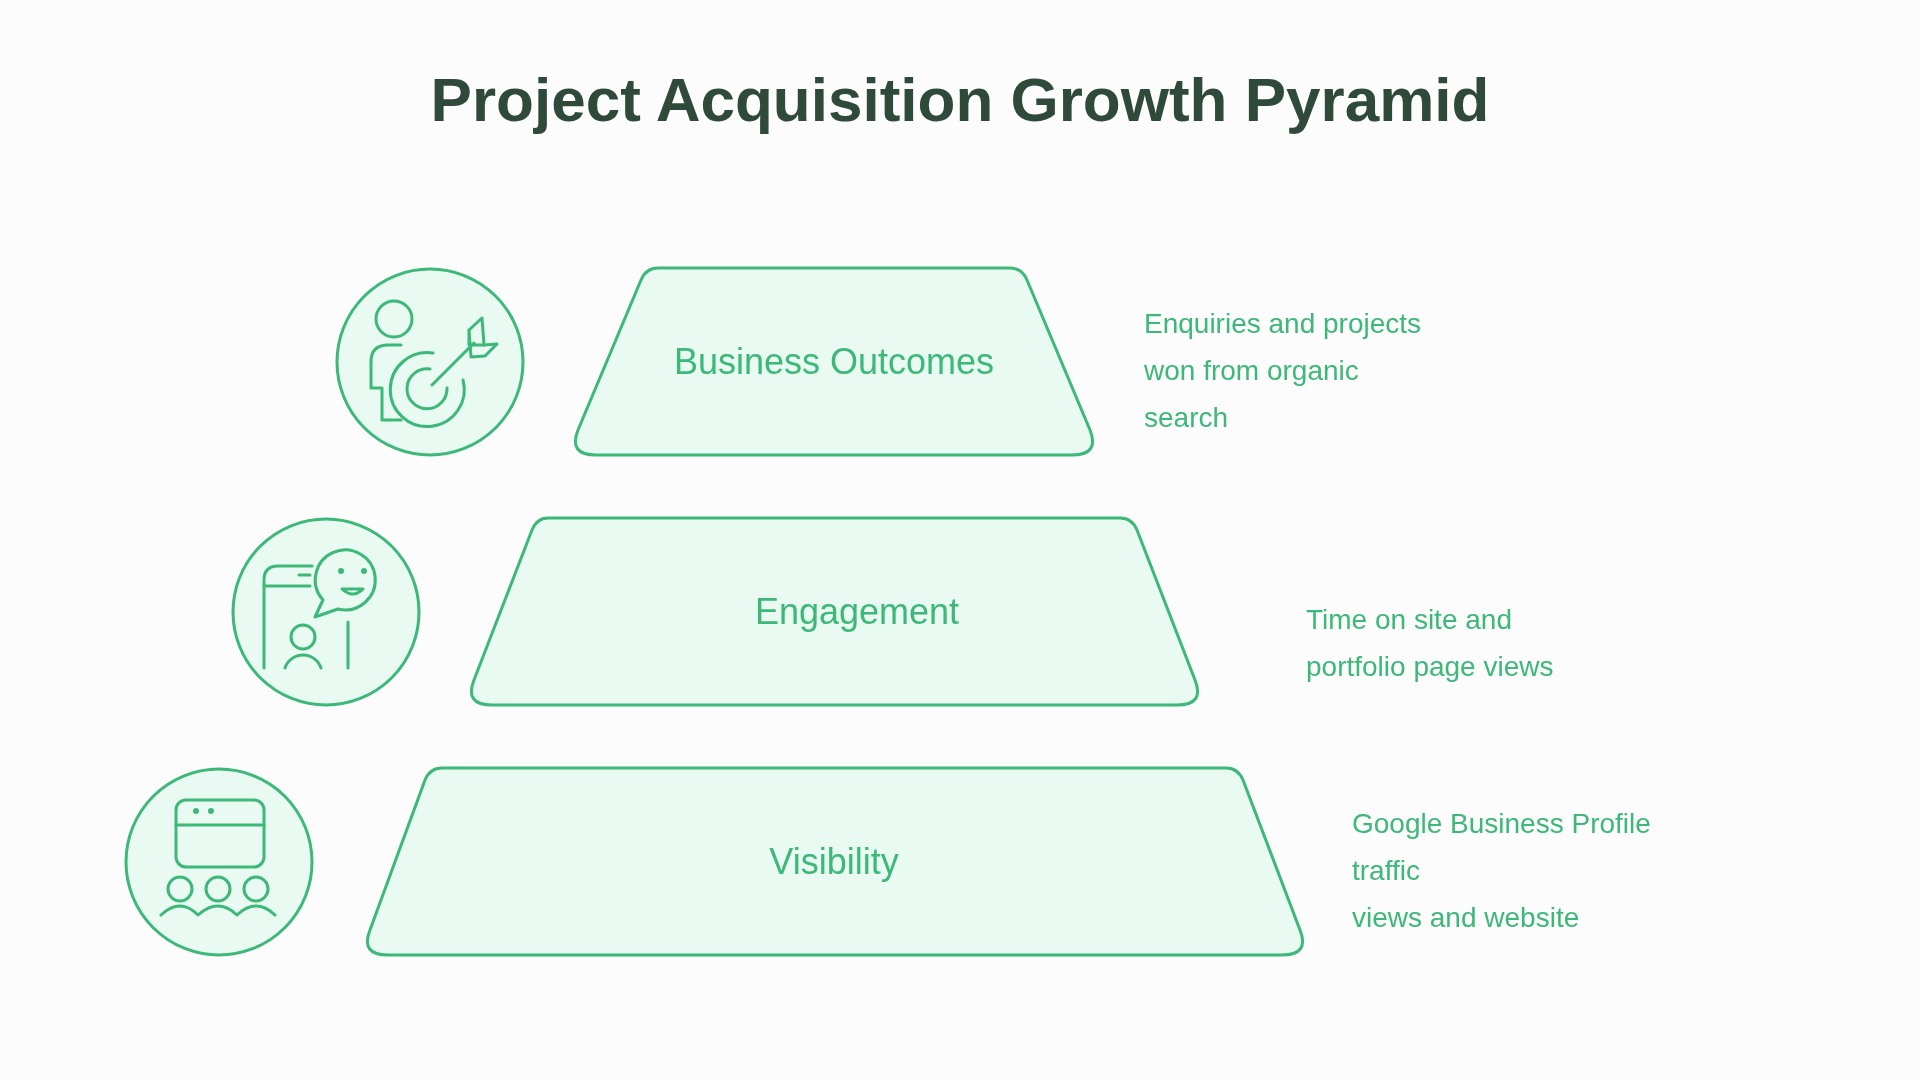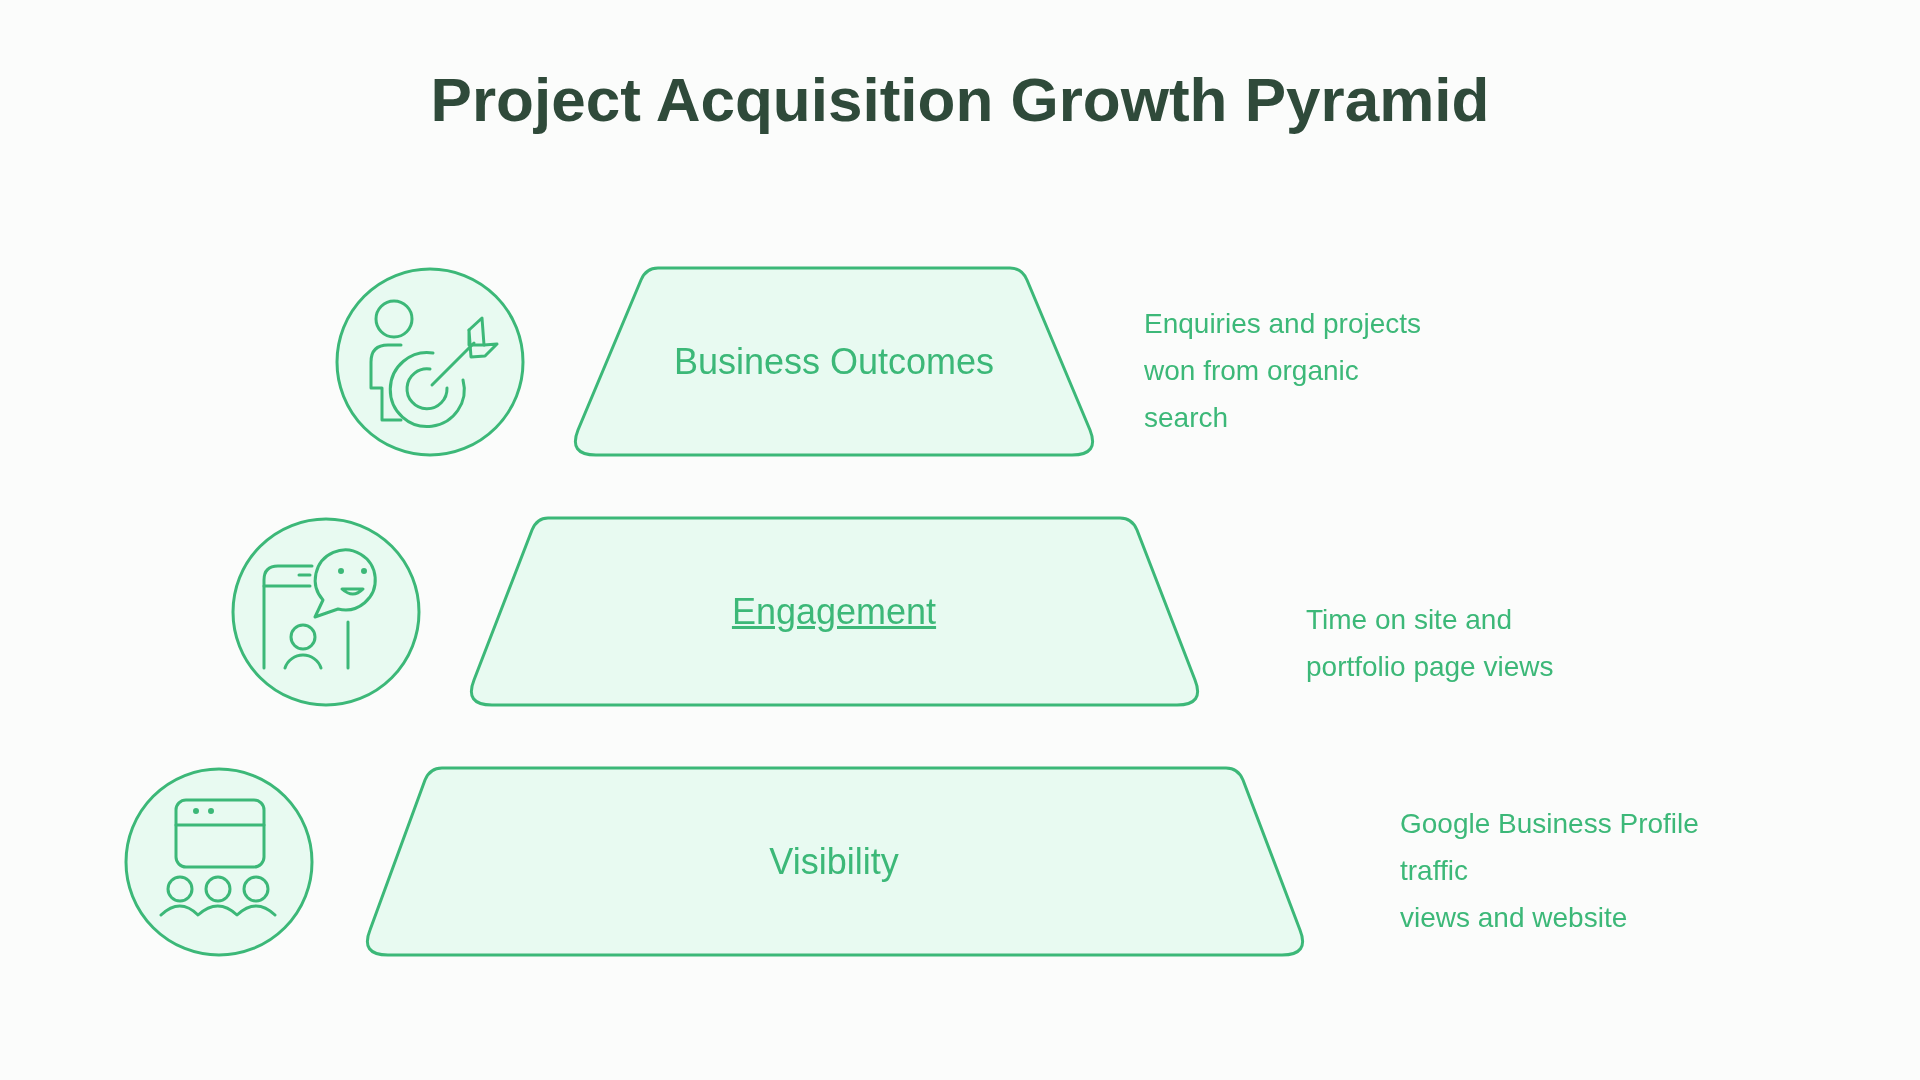--- a/index.html
+++ b/index.html
@@ -70,31 +70,31 @@
     <circle cx="196" cy="811" r="1.5" fill="#3cb878"></circle>
     <circle cx="211" cy="811" r="1.5" fill="#3cb878"></circle>
     <circle cx="180" cy="889" r="12"></circle>
     <circle cx="218" cy="889" r="12"></circle>
     <circle cx="256" cy="889" r="12"></circle>
     <path d="M161,915 Q180,897 198,915 Q218,897 237,915 Q256,897 275,915"></path>
   </g>
 </svg>
 
 <div class="tier-label" style="left:834px; top:362px;">Business Outcomes</div>
-<div class="tier-label" style="left:834px; top:612px;text-decoration:underline;">Engagement</div>
+<div class="tier-label" style="left:857px; top:612px;">Engagement</div>
 <div class="tier-label" style="left:834px; top:862px;">Visibility</div>
 
 <div class="desc" style="left:1144px; top:300px;">
   <div>Enquiries and projects</div>
   <div>won from organic</div>
   <div>search</div>
 </div>
 
 <div class="desc" style="left:1306px; top:596px;">
   <div>Time on site and</div>
   <div>portfolio page views</div>
 </div>
 
-<div class="desc" style="left:1352px; top:800px;margin-left:48px;">
+<div class="desc" style="left:1352px; top:800px;">
   <div>Google Business Profile</div>
   <div>traffic</div>
   <div>views and website</div>
 </div>
 
 </body></html>

